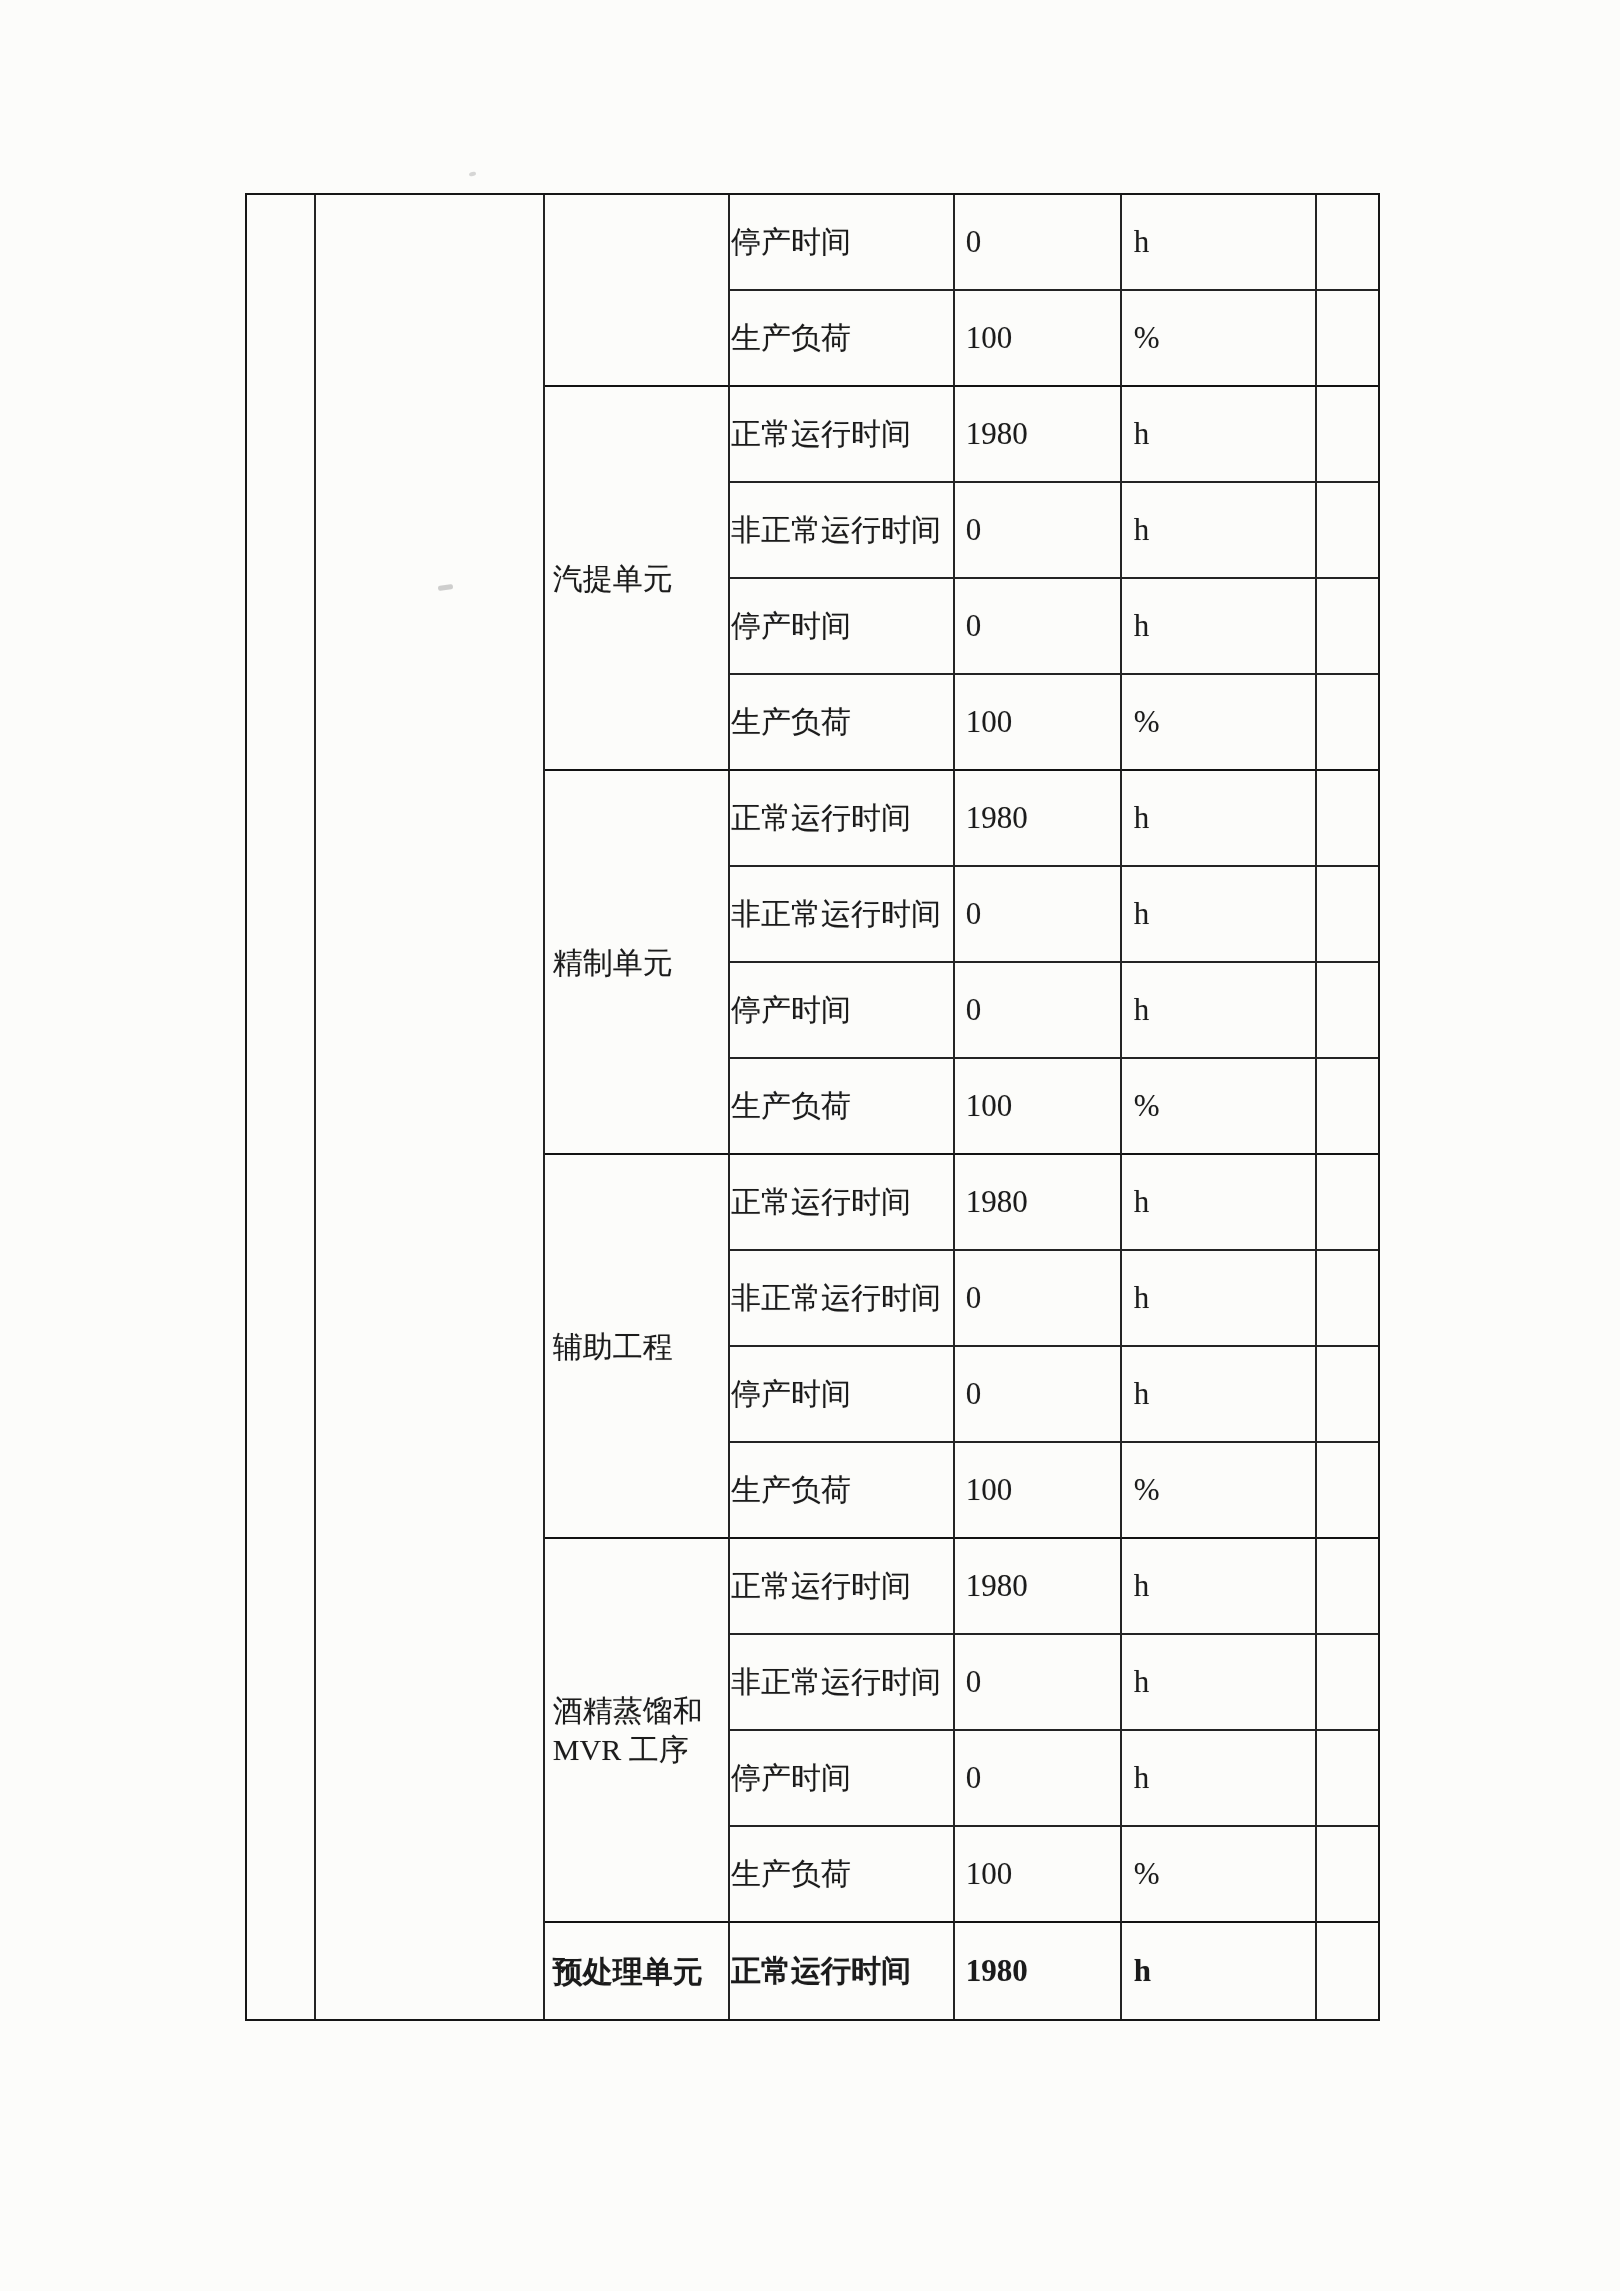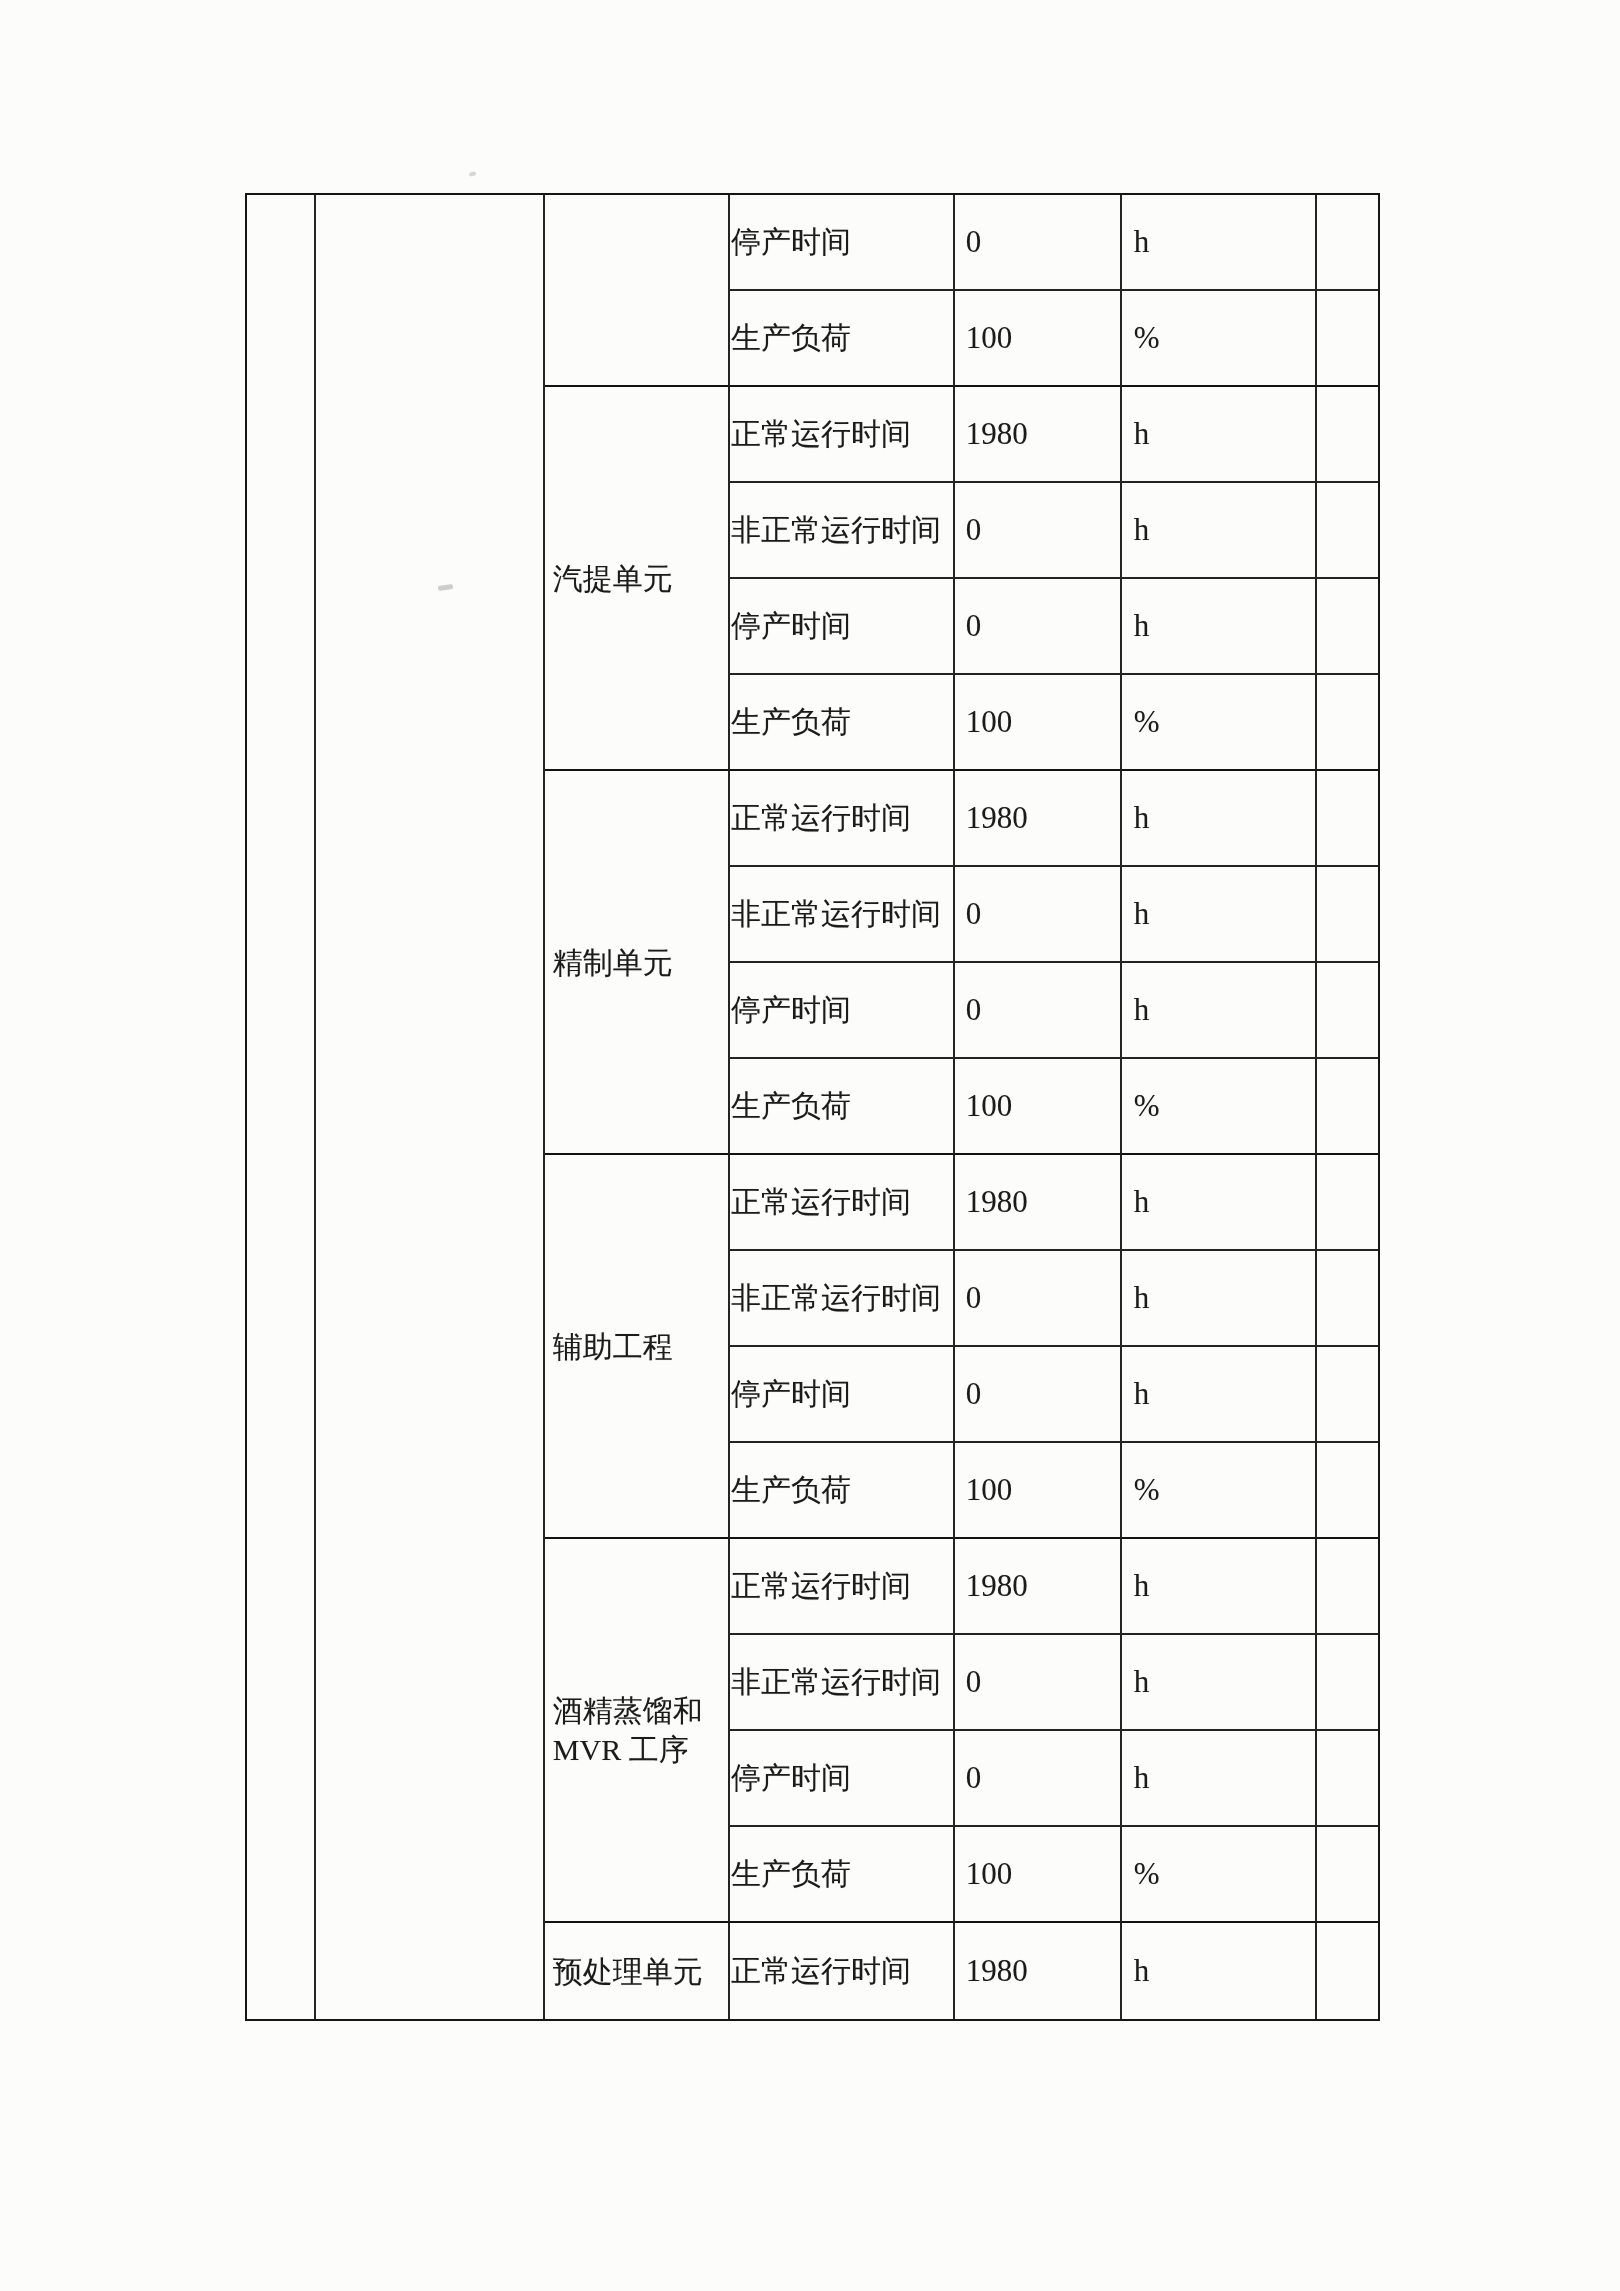--- a/index.html
+++ b/index.html
@@ -30,21 +30,21 @@
     border-right: 2px solid #242424;
     border-bottom: 2px solid #242424;
     display: flex;
     align-items: center;
     padding-left: 8.8px;
     font-size: 31px;
     white-space: nowrap;
     text-shadow: 0 0 1px rgba(0,0,0,0.22);
     overflow: visible;
   }
-  .cell.no-b { border-bottom: none; }
+  .cell.no-b { border-bottom: none; font-weight: bold; }
   .cell.no-r { border-right: none; }
   .cell.thick-b { border-bottom-width: 2.9px; border-bottom-color: #121212; }
   .cell.param { font-size: 30px; padding-left: 1px; }
   .cell.value { padding-left: 10.8px; }
   .cell.uom   { padding-left: 11.8px; }
   .cell.group-cell { padding-left: 7.8px; }
   .group-label {
     font-size: 30px;
     line-height: 39px;
     white-space: pre;

